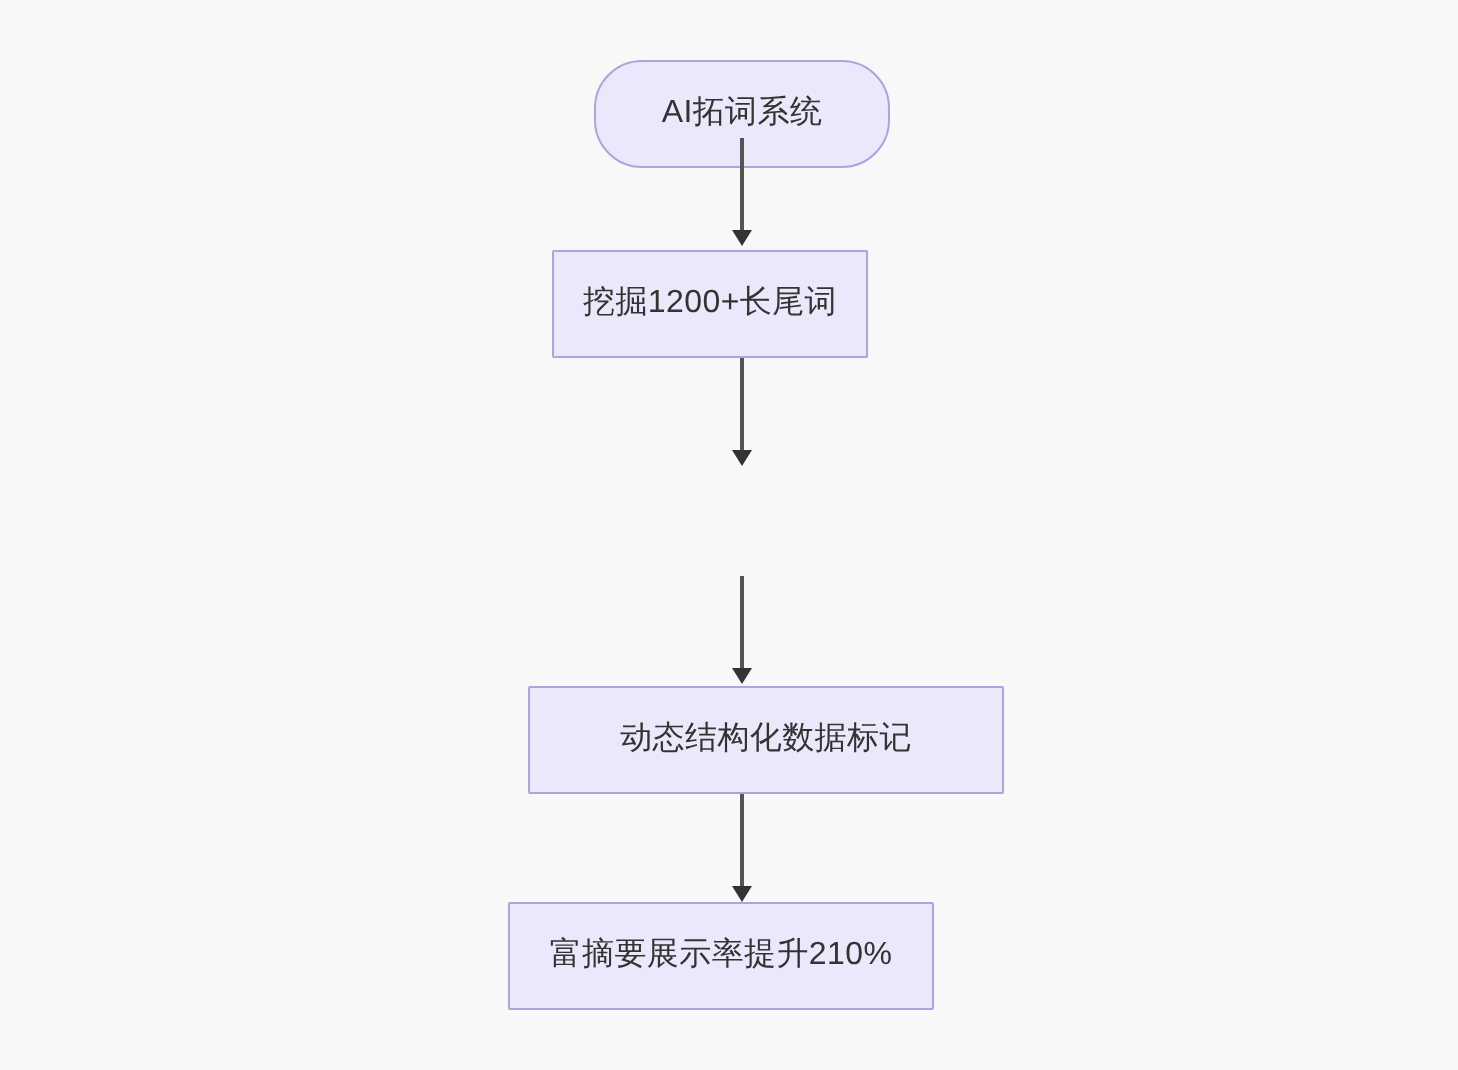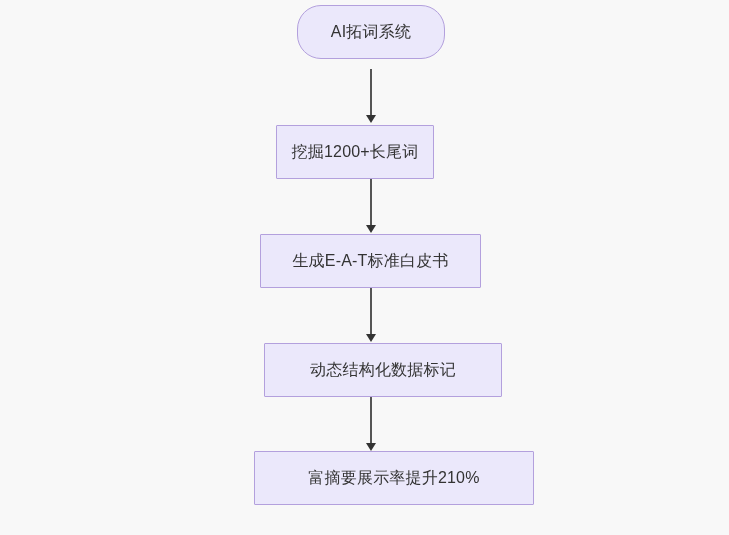--- a/index.html
+++ b/index.html
@@ -53,45 +53,42 @@
     border-right: 5px solid transparent;
     border-top: 8px solid #333333;
     left: 366px;
   }
 </style>
 </head>
 <body>
 
 <div id="flowchart">
 
-  <div class="node" style="left:297px; top:5px; width:148px;border-radius:24px;">
+  <div class="node" style="left:297px; top:30px; width:148px;border-radius:24px;">
     <span class="node-label">AI拓词系统</span>
   </div>
 
   <div class="edge" style="top:69px; height:48px;"></div>
   <div class="arrowhead" style="top:115px;"></div>
 
   <div class="node" style="left:276px; top:125px; width:158px;">
     <span class="node-label">挖掘1200+长尾词</span>
   </div>
 
   <div class="edge" style="top:179px; height:48px;"></div>
   <div class="arrowhead" style="top:225px;"></div>
 
-  <div class="node" style="left:260px; top:234px; width:221px;">
-    <span class="node-label">生成E-A-T标准白皮书</span>
-  </div>
 
   <div class="edge" style="top:288px; height:48px;"></div>
   <div class="arrowhead" style="top:334px;"></div>
 
   <div class="node" style="left:264px; top:343px; width:238px;">
     <span class="node-label">动态结构化数据标记</span>
   </div>
 
   <div class="edge" style="top:397px; height:48px;"></div>
   <div class="arrowhead" style="top:443px;"></div>
 
-  <div class="node" style="left:254px; top:451px; width:280px;">
+  <div class="node" style="left:254px; top:451px; width:213px;">
     <span class="node-label">富摘要展示率提升210%</span>
   </div>
 
 </div>
 
 </body></html>

